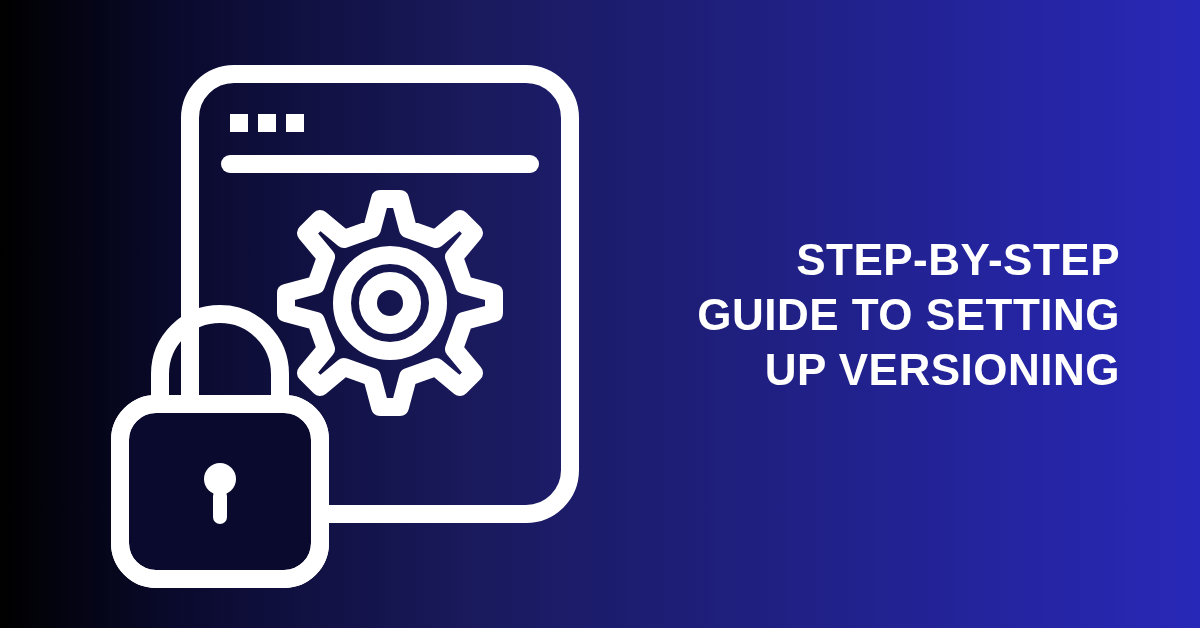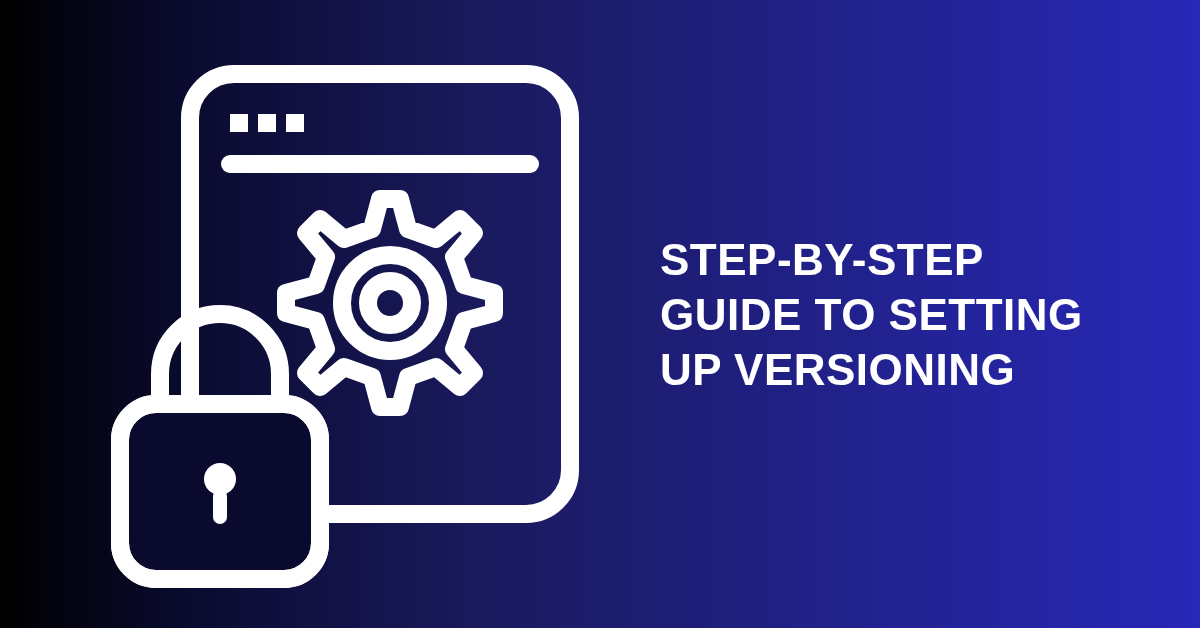--- a/index.html
+++ b/index.html
@@ -26,21 +26,21 @@
     .text-area {
       flex: 1;
       padding-right: 80px;
       padding-left: 40px;
     }
     .headline {
       color: #ffffff;
       font-size: 44px;
       font-weight: 900;
       line-height: 1.25;
-      text-align: left;
+      text-align: right;
       letter-spacing: 0.5px;
       font-family: Arial, Helvetica, sans-serif;
     }
     svg {
       width: 100%;
       height: 100%;
     }
   </style>
 </head>
 <body>

